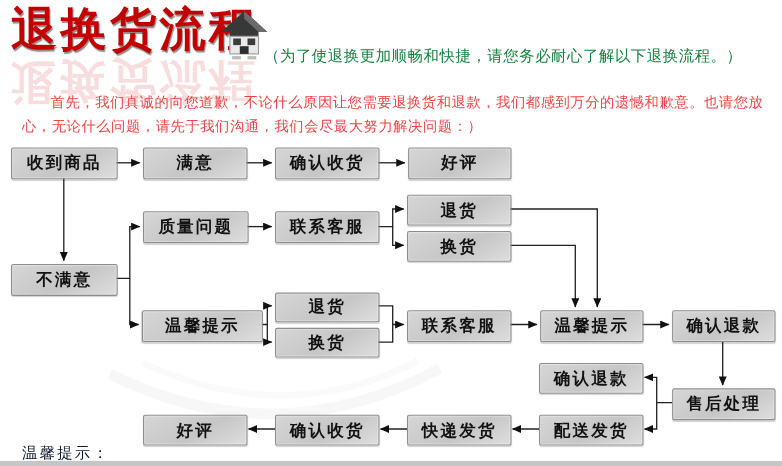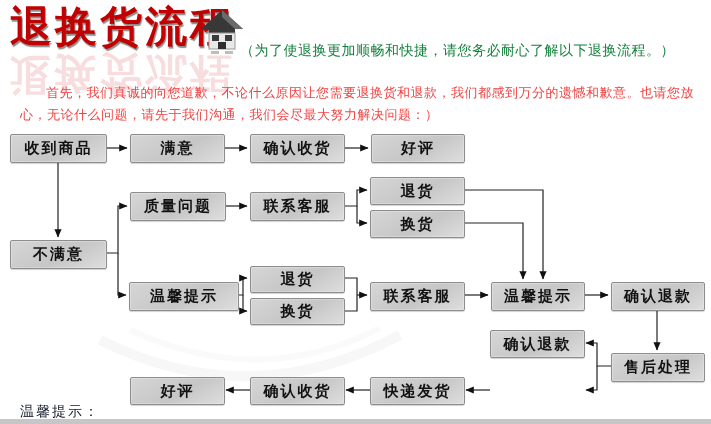--- a/index.html
+++ b/index.html
@@ -155,20 +155,21 @@
   <div class="node" id="n-unsat">不满意</div>
   <div class="node" id="n-nonquality">温馨提示</div>
   <div class="node" id="n-return-nq">退货</div>
   <div class="node" id="n-exchange-nq">换货</div>
   <div class="node" id="n-contact-nq">联系客服</div>
 
   <div class="node" id="n-express-return">温馨提示</div>
   <div class="node" id="n-register">确认退款</div>
   <div class="node" id="n-aftersale">售后处理</div>
   <div class="node" id="n-refund">确认退款</div>
+  <div class="node" id="n-dispatch">配送发货</div>
   <div class="node" id="n-express-delivery">快递发货</div>
   <div class="node" id="n-confirm-bottom">确认收货</div>
   <div class="node" id="n-review-bottom">好评</div>
 
   <div class="tips">温馨提示：</div>
   <div class="bottom-bar"></div>
 
 </div>
 
 </body></html>

